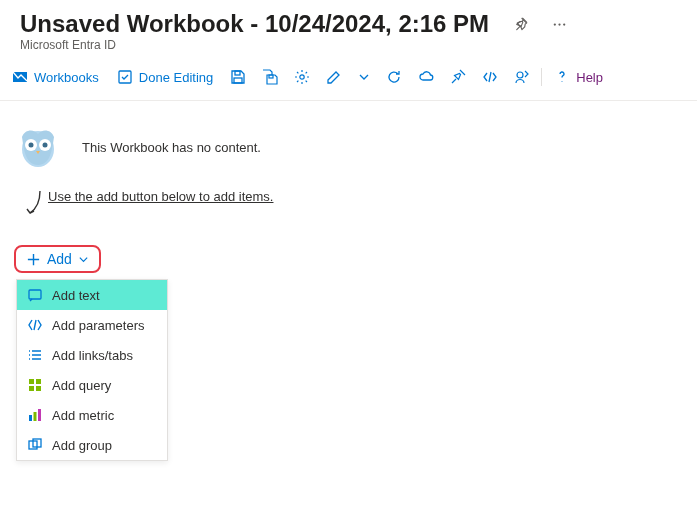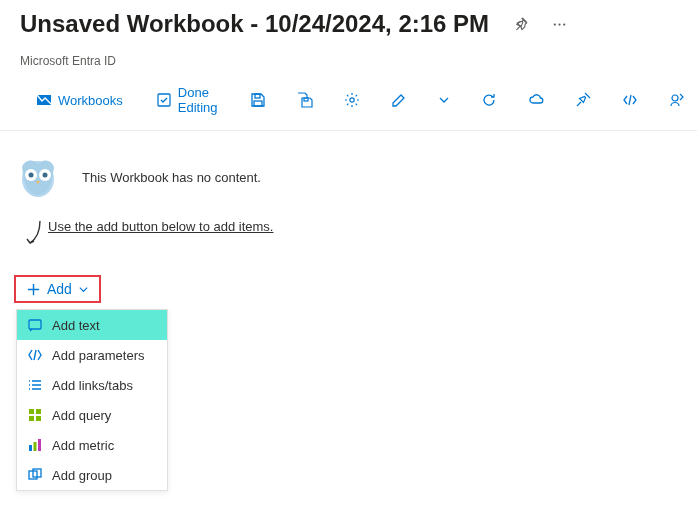--- a/index.html
+++ b/index.html
@@ -8,27 +8,27 @@
       font-size: 13px;
       color: #323130;
       background: #fff;
       width: 697px;
       height: 507px;
       overflow: hidden;
     }
     .header { padding: 10px 20px 6px 20px; }
     .title-row { display: flex; align-items: center; gap: 24px; }
     .title { font-size: 24px; font-weight: 600; color: #201f1e; }
-    .subtitle { font-size: 12px; color: #605e5c; margin-top: 16px; }
+    .subtitle { font-size: 12px; color: #605e5c; margin-top: 0; }
     .pin-icon, .more-icon { color: #605e5c; cursor: pointer; display: inline-flex; }
     .toolbar {
       display: flex;
       align-items: center;
-      gap: 17px;
-      padding: 6px 20px 10px 28px;
+      gap: 2px;
+      padding: 6px 20px 10px 4px;
       border-bottom: 1px solid #edebe9;
     }
     .tb-item {
       display: inline-flex;
       align-items: center;
       gap: 6px;
       padding: 5px 8px;
       color: #0078d4;
       cursor: pointer;
       border-radius: 2px;
@@ -40,21 +40,21 @@
     .owl { flex-shrink: 0; }
     .hint-row { display: flex; align-items: flex-start; gap: 2px; margin-left: 8px; margin-bottom: 26px; text-decoration: underline; }
     .hint-arrow { margin-top: 0px; }
     .hint-text { font-size: 13px; color: #323130; margin-top: 0; }
     .add-btn {
       display: inline-flex;
       align-items: center;
       gap: 6px;
       padding: 4px 10px;
       border: 2.5px solid #e63946;
-      border-radius: 0;
+      border-radius: 8px;
       color: #0078d4;
       font-size: 14px;
       cursor: pointer;
       margin-left: -2px;
     }
     .add-menu {
       margin-top: 6px;
       width: 152px;
       border: 1px solid #e1dfdd;
       background: #fff;

